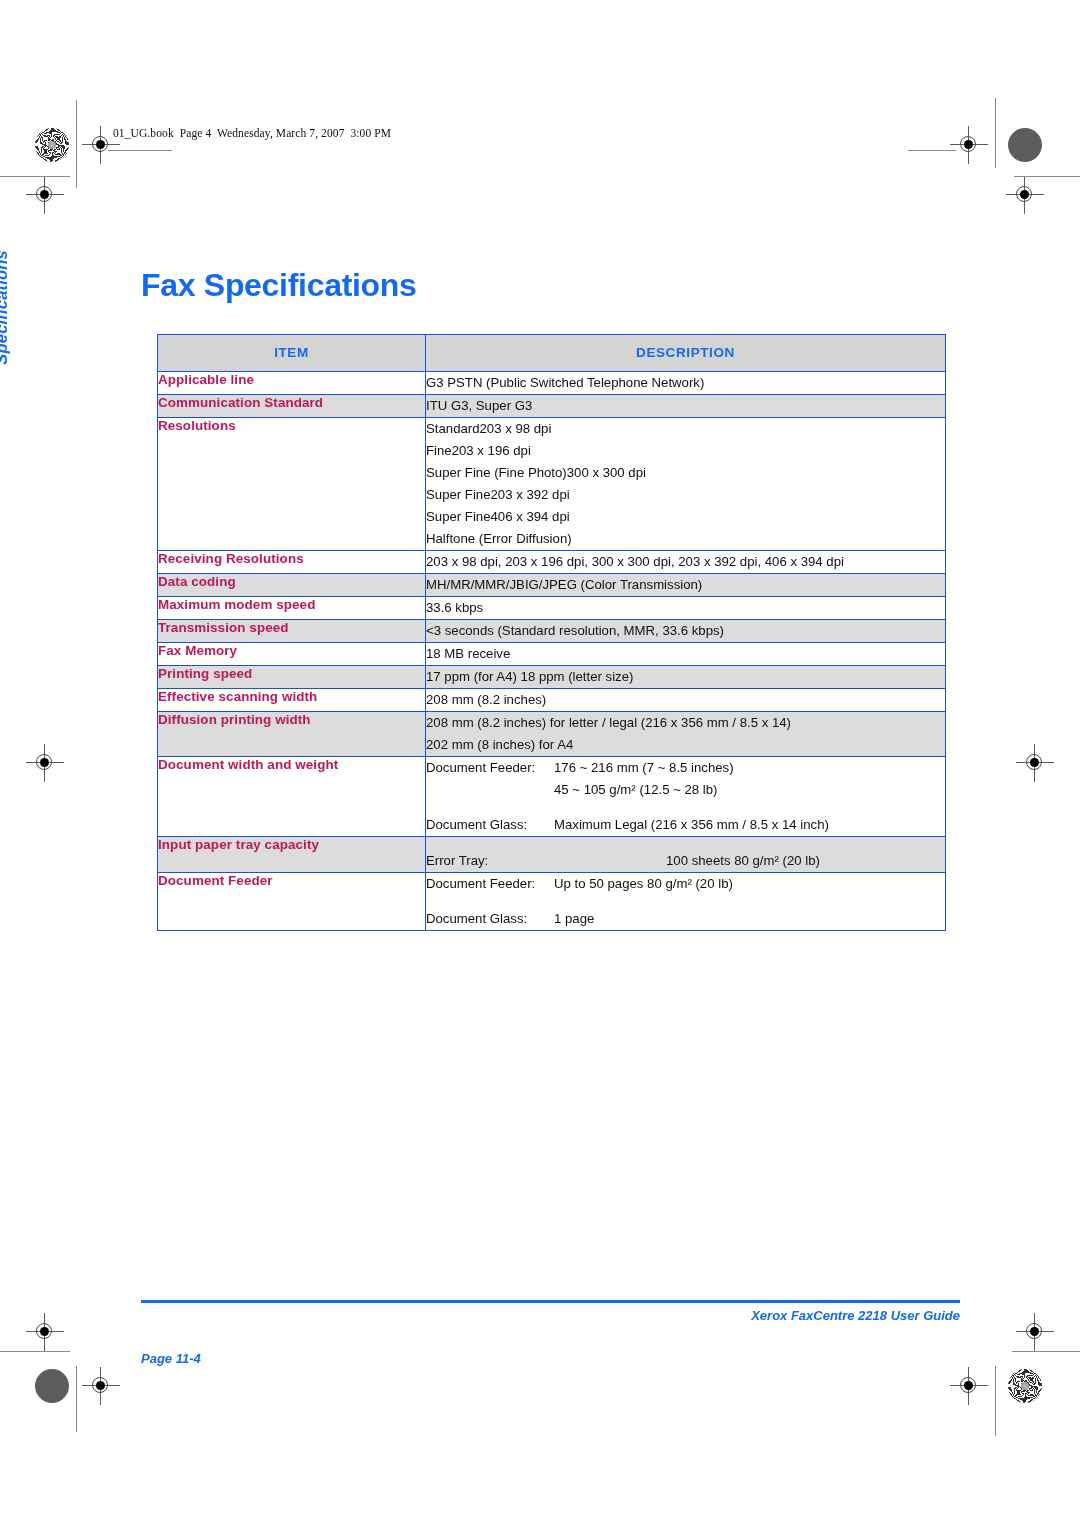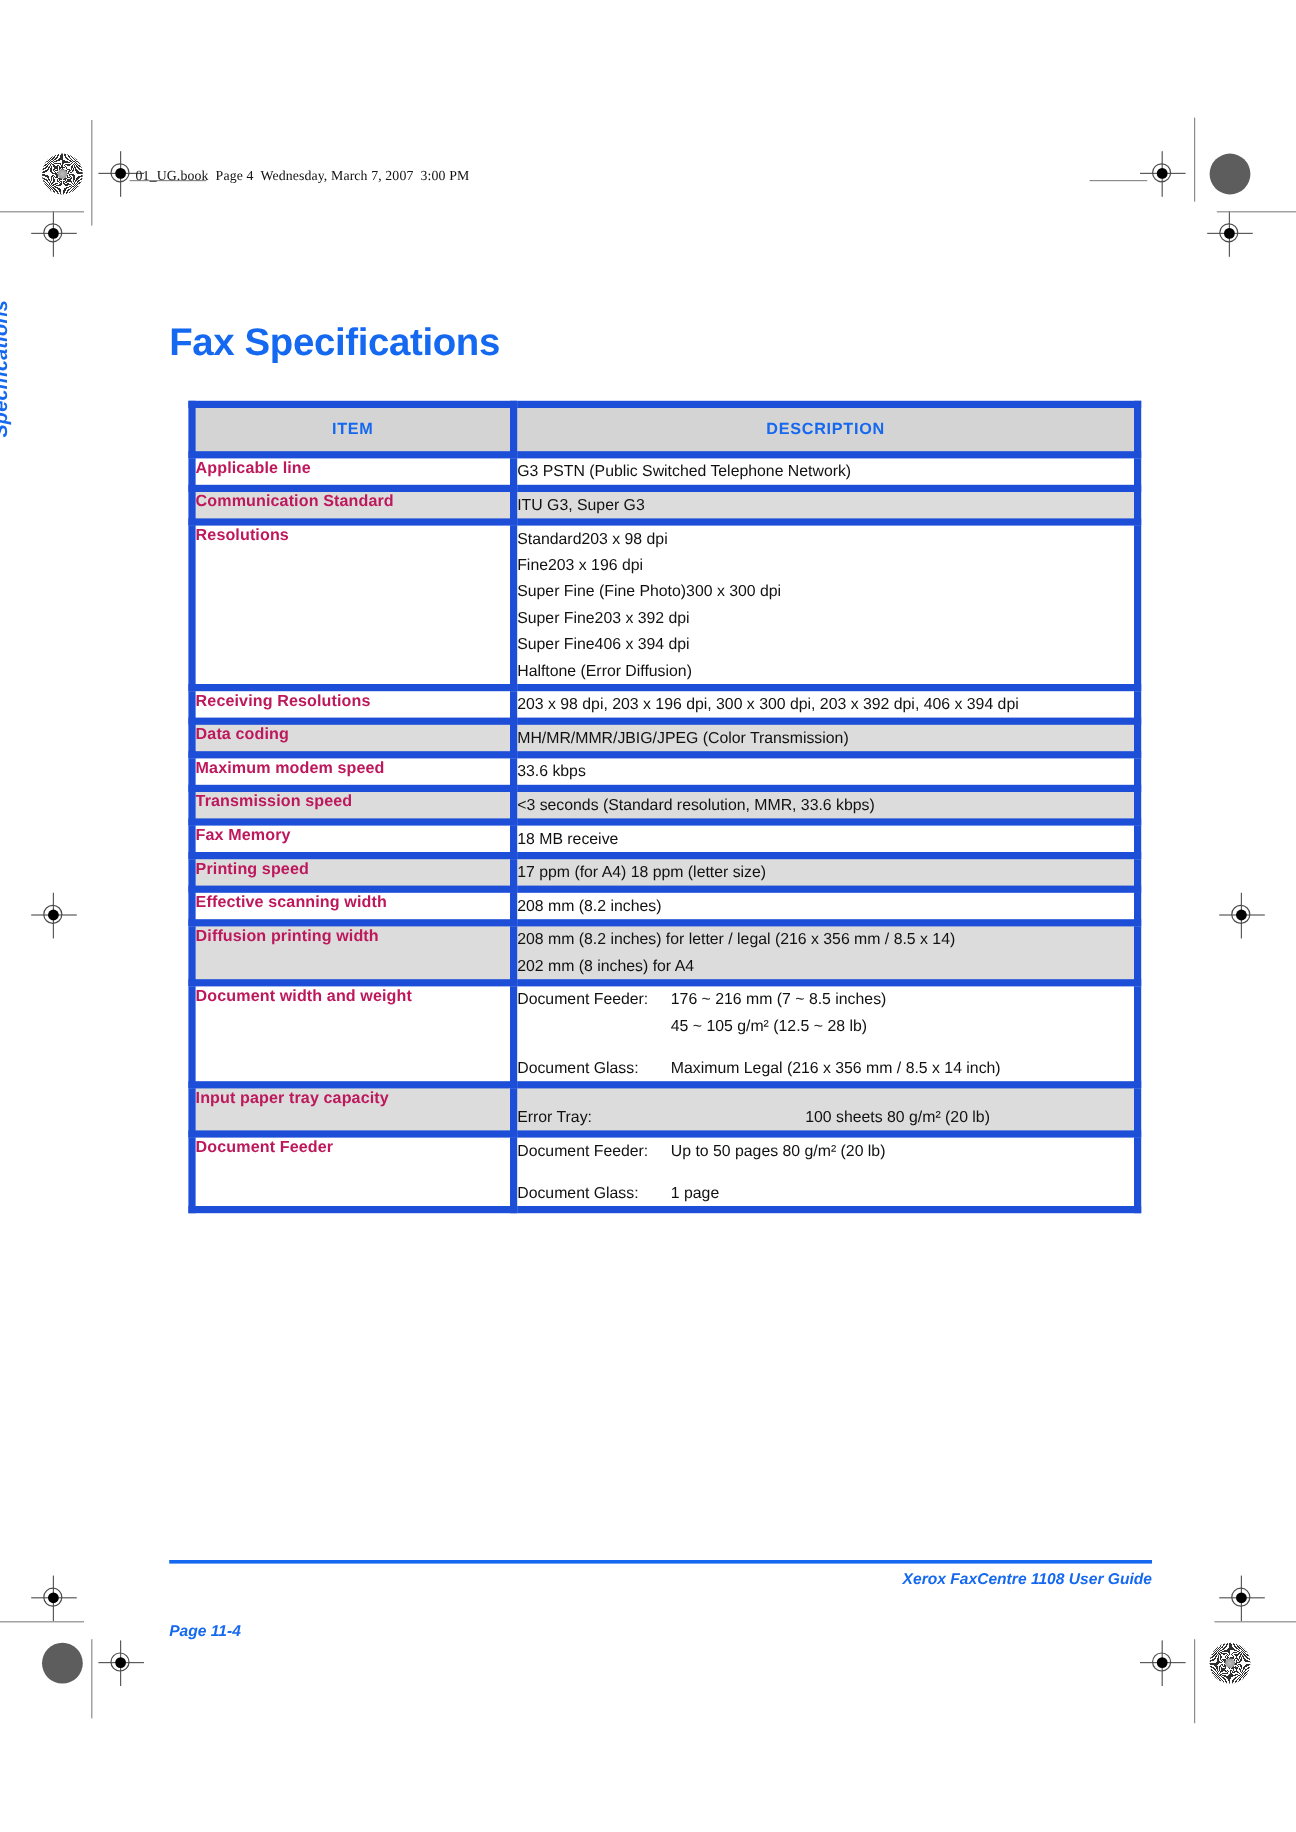--- a/index.html
+++ b/index.html
@@ -63,21 +63,21 @@
     border-radius: 50%;
     background: #5d5d5d;
   }
   .trim-line { position: absolute; background: #8c8c8c; }
   .trim-h { height: 1.2px; }
   .trim-v { width: 1.2px; }
 
   
   .slug {
     position: absolute;
-    left: 113px; top: 141px;
+    left: 113px; top: 127px;
     font-family: "Liberation Serif", serif;
     font-size: 11.5px;
     color: #111;
     white-space: pre;
     letter-spacing: .1px;
   }
 
   
   .side-tab {
     position: absolute;
@@ -107,21 +107,21 @@
   .spec-table {
     position: absolute;
     left: 157px; top: 334px;
     width: 788px;
     border-collapse: collapse;
     table-layout: fixed;
     font-size: 13.2px;
     color: #111;
   }
   .spec-table th, .spec-table td {
-    border: 6px solid #1d4ed8;
+    border: 1px solid #1d4ed8;
     padding: 0;
     vertical-align: top;
   }
   .col-item { width: 268px; }
   .col-desc { width: 520px; }
 
   .spec-table thead th {
     background: #d4d4d4;
     text-align: center;
     color: #1569f0;
@@ -418,13 +418,13 @@
               <span>1 page</span>
             </div>
           </div>
         </td>
       </tr>
     </tbody>
 </table>
 
 <div class="footer-rule"></div>
 <div class="footer-left">Page 11-4</div>
-<div class="footer-right">Xerox FaxCentre 1108 User Guide</div>
+<div class="footer-right">Xerox FaxCentre 2218 User Guide</div>
 
 </body></html>

